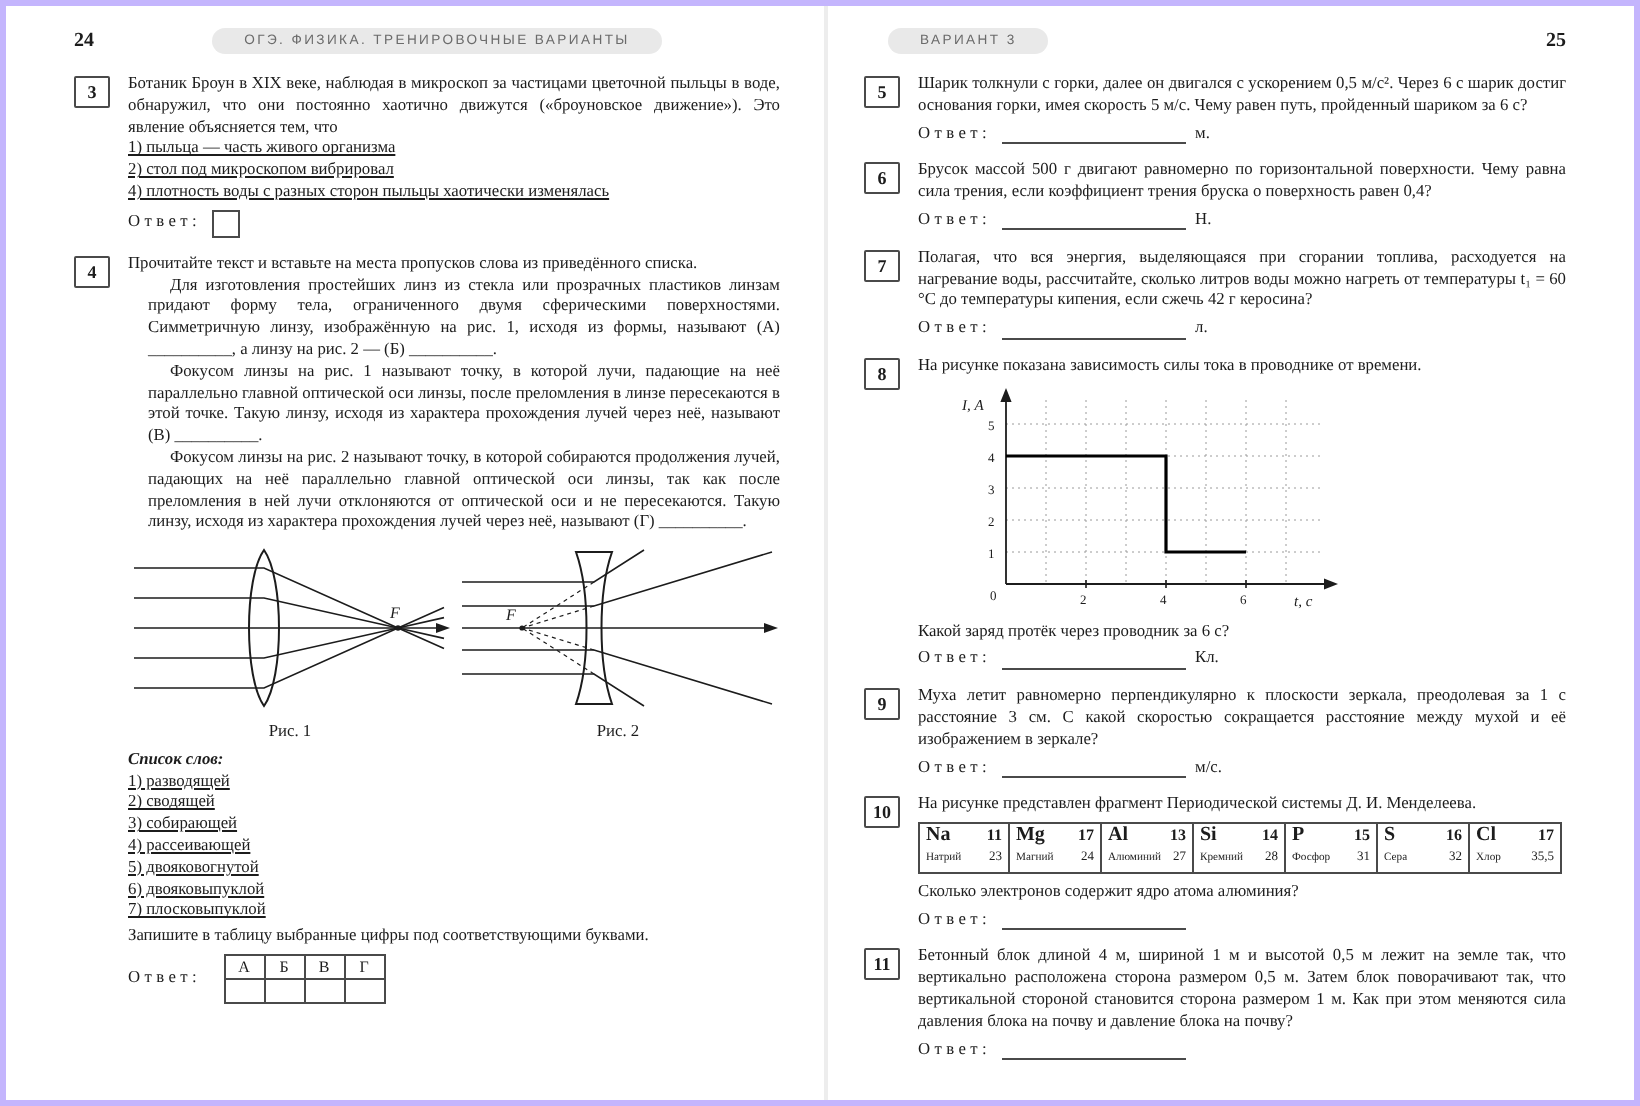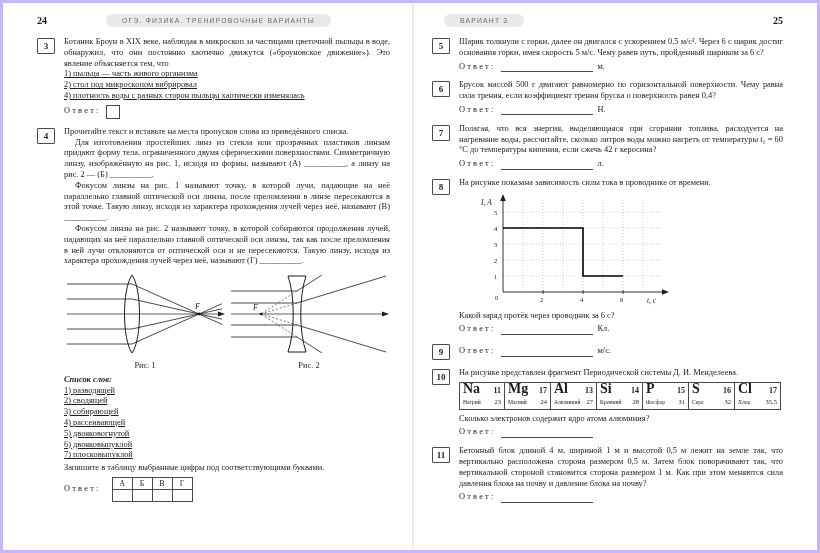--- a/index.html
+++ b/index.html
@@ -9,42 +9,42 @@
   .page-left{padding:10px 20px 8px 34px;}
   .page-right{padding:10px 34px 8px 22px;}
   .pg-header{display:flex;align-items:center;height:15px;margin-bottom:9px;}
   .pg-num{font-weight:bold;font-size:10px;}
   .pill{background:#e9e9e9;border-radius:8px;color:#6b6b6b;font-size:6.8px;letter-spacing:1.2px;padding:3px 16px;white-space:nowrap;font-family:"Liberation Sans",sans-serif;}
   .pg-header.left .pill{margin:0 auto;}
   .pg-header.right .pill{margin-left:12px;margin-right:auto;}
   .q{display:flex;gap:9px;margin-bottom:8px;}
   .qnum{flex:0 0 auto;width:16px;height:14px;border:1px solid #4a4a4a;border-radius:1px;display:flex;align-items:center;justify-content:center;font-weight:bold;font-size:9px;margin-top:1px;background:#fff;}
   .qbody{flex:1;font-size:8.4px;line-height:10.8px;text-align:justify;}
-  .para{text-indent:11px;}
+  .para{text-indent:11px;margin-left:10px;}
   .opt{text-align:left;text-decoration:underline;}
   .ans-row{margin-top:3px;display:flex;align-items:center;gap:5px;}
   .ans-label{letter-spacing:2.2px;}
   .ans-box{width:12px;height:12px;border:1px solid #4a4a4a;}
   .ans-line{width:92px;border-bottom:1px solid #4a4a4a;height:9px;}
   .fig-row{display:flex;justify-content:space-between;margin:5px 0 2px;}
   .figure{text-align:center;}
   .fig-caption{font-size:8.4px;margin-top:1px;text-align:center;}
   .list-title{font-weight:bold;font-style:italic;margin-top:3px;}
   .letters-table{border-collapse:collapse;margin-left:6px;}
   .letters-table td{width:19px;height:11px;border:1px solid #4a4a4a;text-align:center;font-size:8px;padding:0;line-height:11px;}
   .graph-wrap{margin:3px 0 1px 14px;}
   .graph text{font-family:"Liberation Serif",serif;font-size:6.5px;fill:#1c1c1c;font-style:normal;}
   .graph .axis-label{font-style:italic;font-size:7.5px;}
   .lens-fig path,.lens-fig line,.lens-fig polyline{stroke:#1c1c1c;fill:none;}
   .lens-fig text{font-family:"Liberation Serif",serif;font-style:italic;font-size:8px;fill:#1c1c1c;}
   .ptable{display:flex;margin:3px 0 4px;}
   .el{width:46px;border:1px solid #4a4a4a;border-left-width:0;padding:1px 3px;box-sizing:border-box;background:#fff;}
   .el:first-child{border-left-width:1px;}
   .el-top{display:flex;justify-content:space-between;align-items:baseline;}
-  .el-sym{font-weight:bold;font-size:14px;}
+  .el-sym{font-weight:bold;font-size:10px;}
   .el-z{font-weight:bold;font-size:8px;}
   .el-bot{display:flex;justify-content:space-between;align-items:baseline;font-size:5.6px;}
   .el-mass{font-size:6.5px;}
   .qtext-line{margin-top:2px;}
 </style>
 </head>
 <body>
 
 <div class="spread">
   <div class="gutter"></div>
@@ -236,20 +236,21 @@
           <span class="ans-label">Ответ:</span>
           <span class="ans-line"></span>
           <span class="unit">Кл.</span>
         </div>
       </div>
     </div>
 
     <div class="q">
       <div class="qnum">9</div>
       <div class="qbody">
+        <div>Муха летит равномерно перпендикулярно к плоскости зеркала, преодолевая за 1 с расстояние 3 см. С какой скоростью сокращается расстояние между мухой и её изображением в зеркале?</div>
         <div class="ans-row">
           <span class="ans-label">Ответ:</span>
           <span class="ans-line"></span>
           <span class="unit">м/с.</span>
         </div>
       </div>
     </div>
 
     <div class="q">
       <div class="qnum">10</div>

